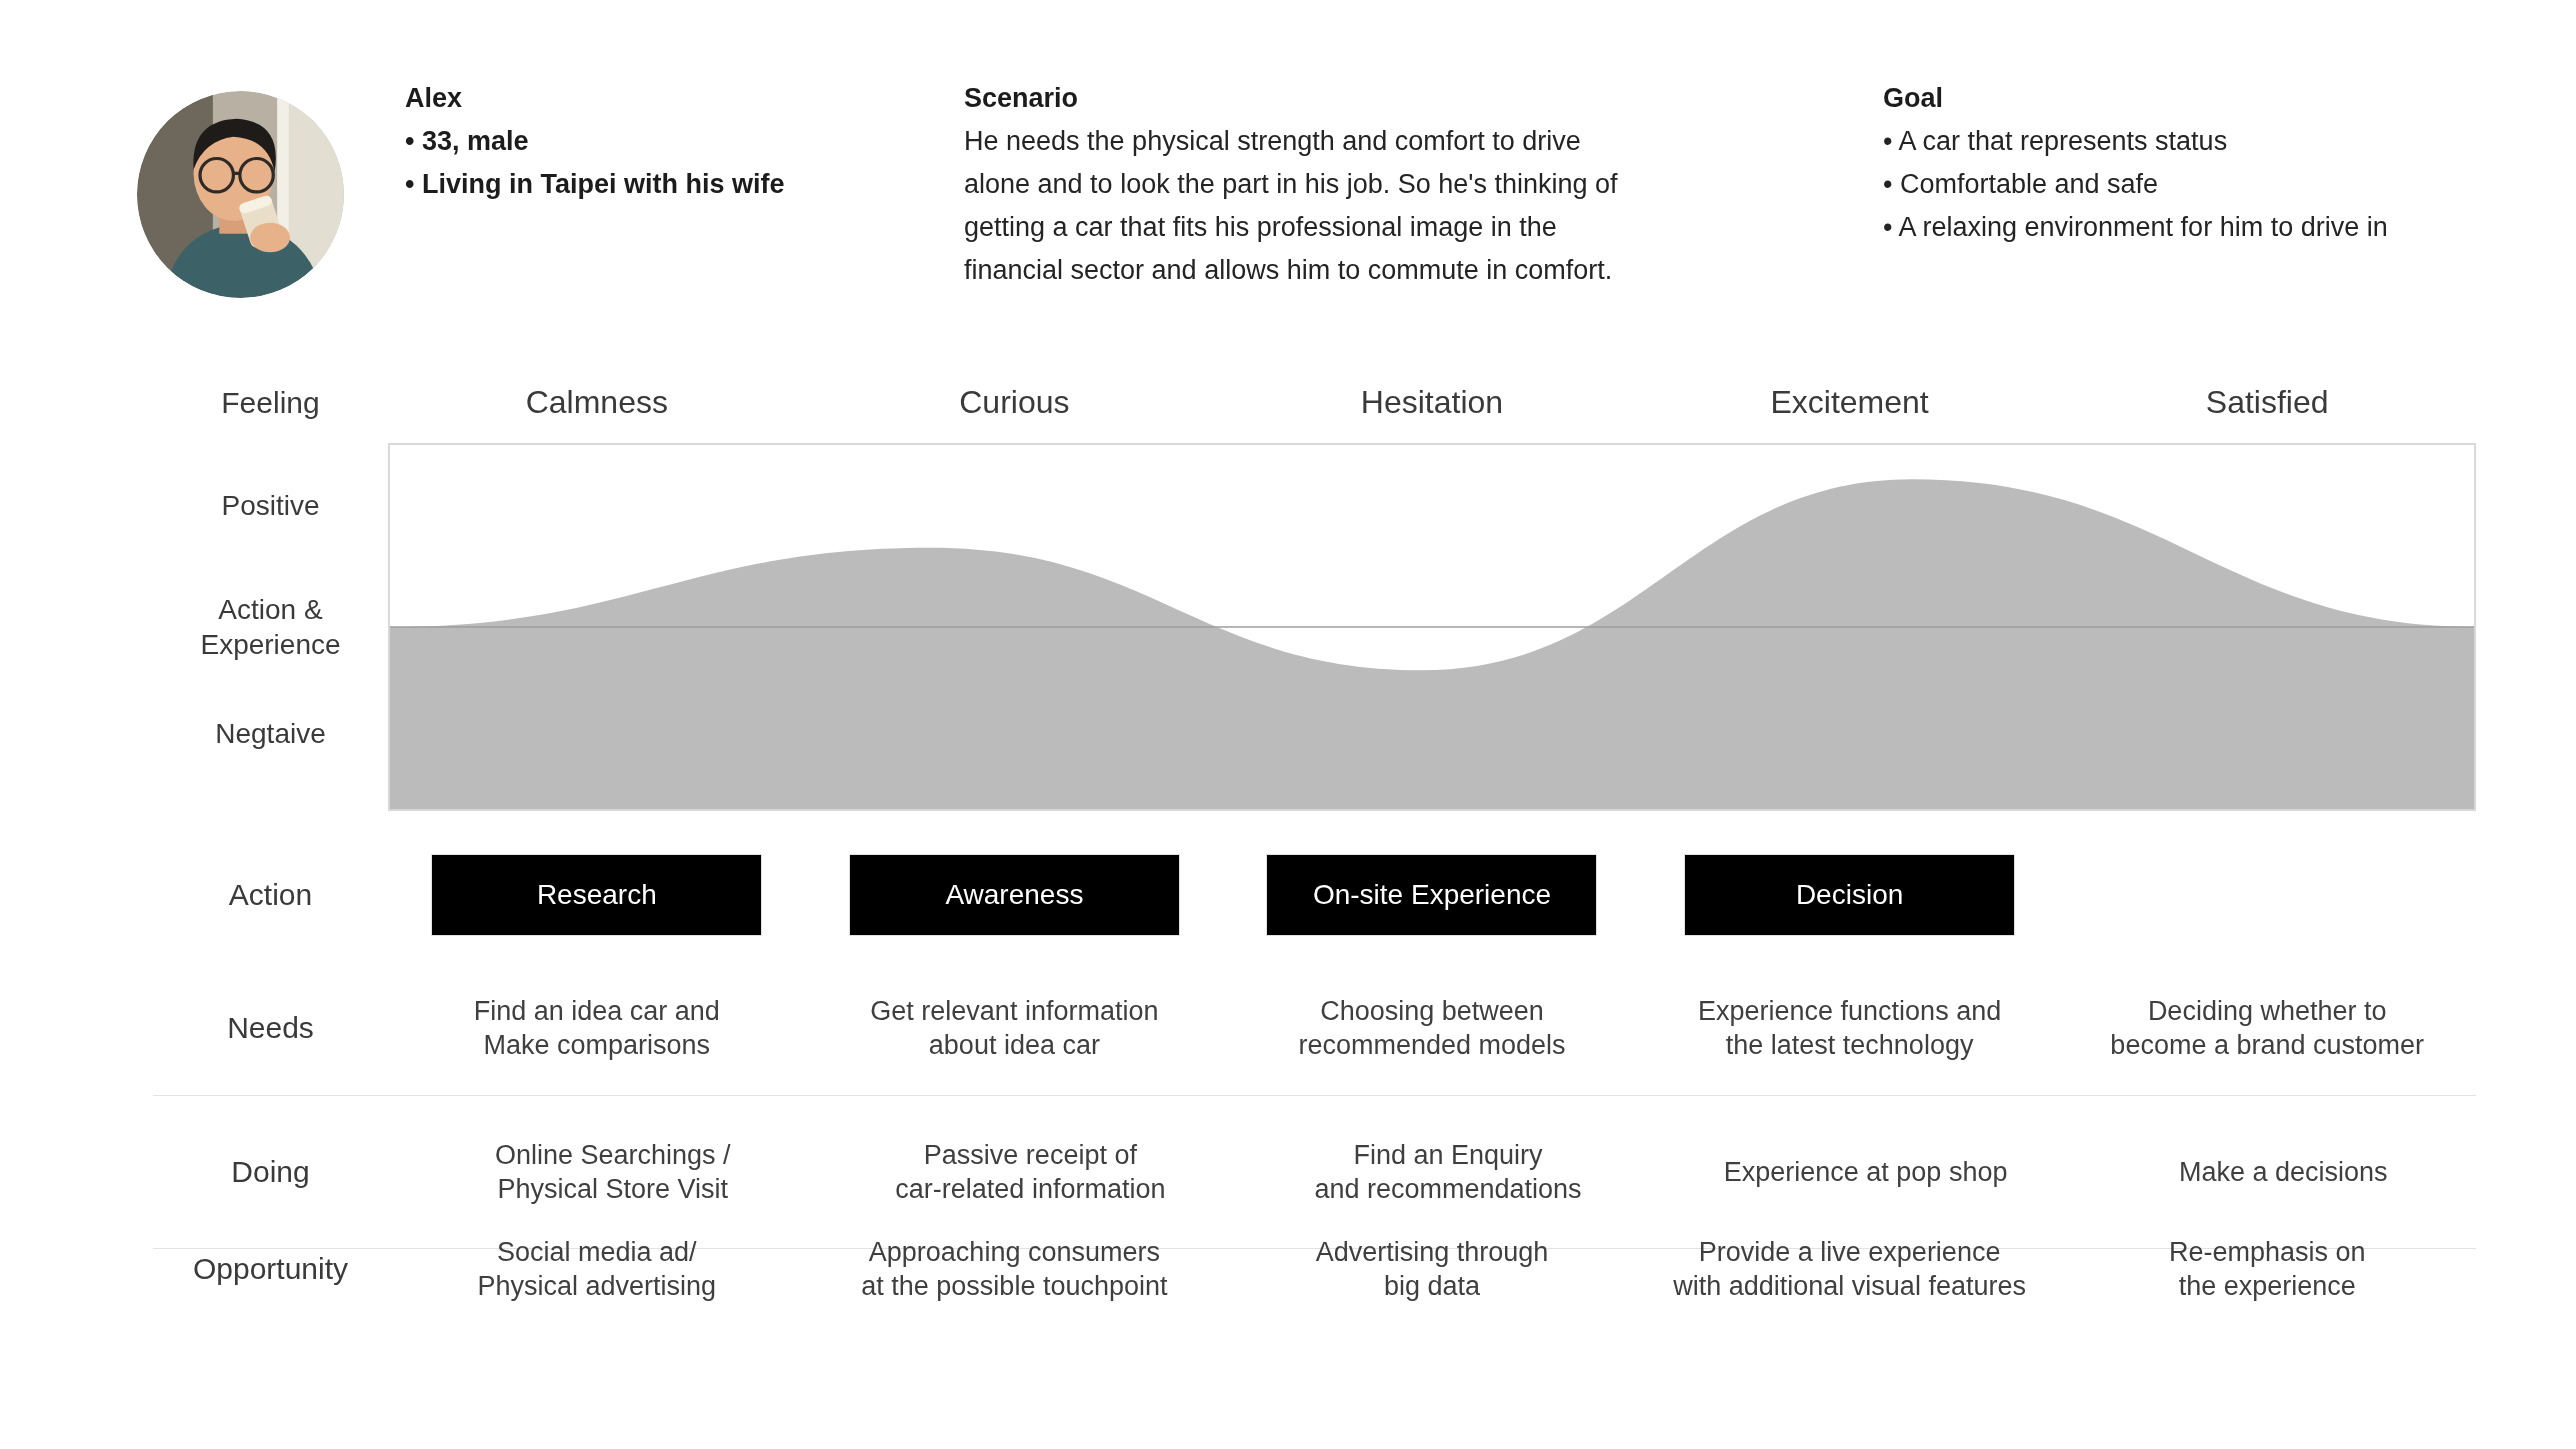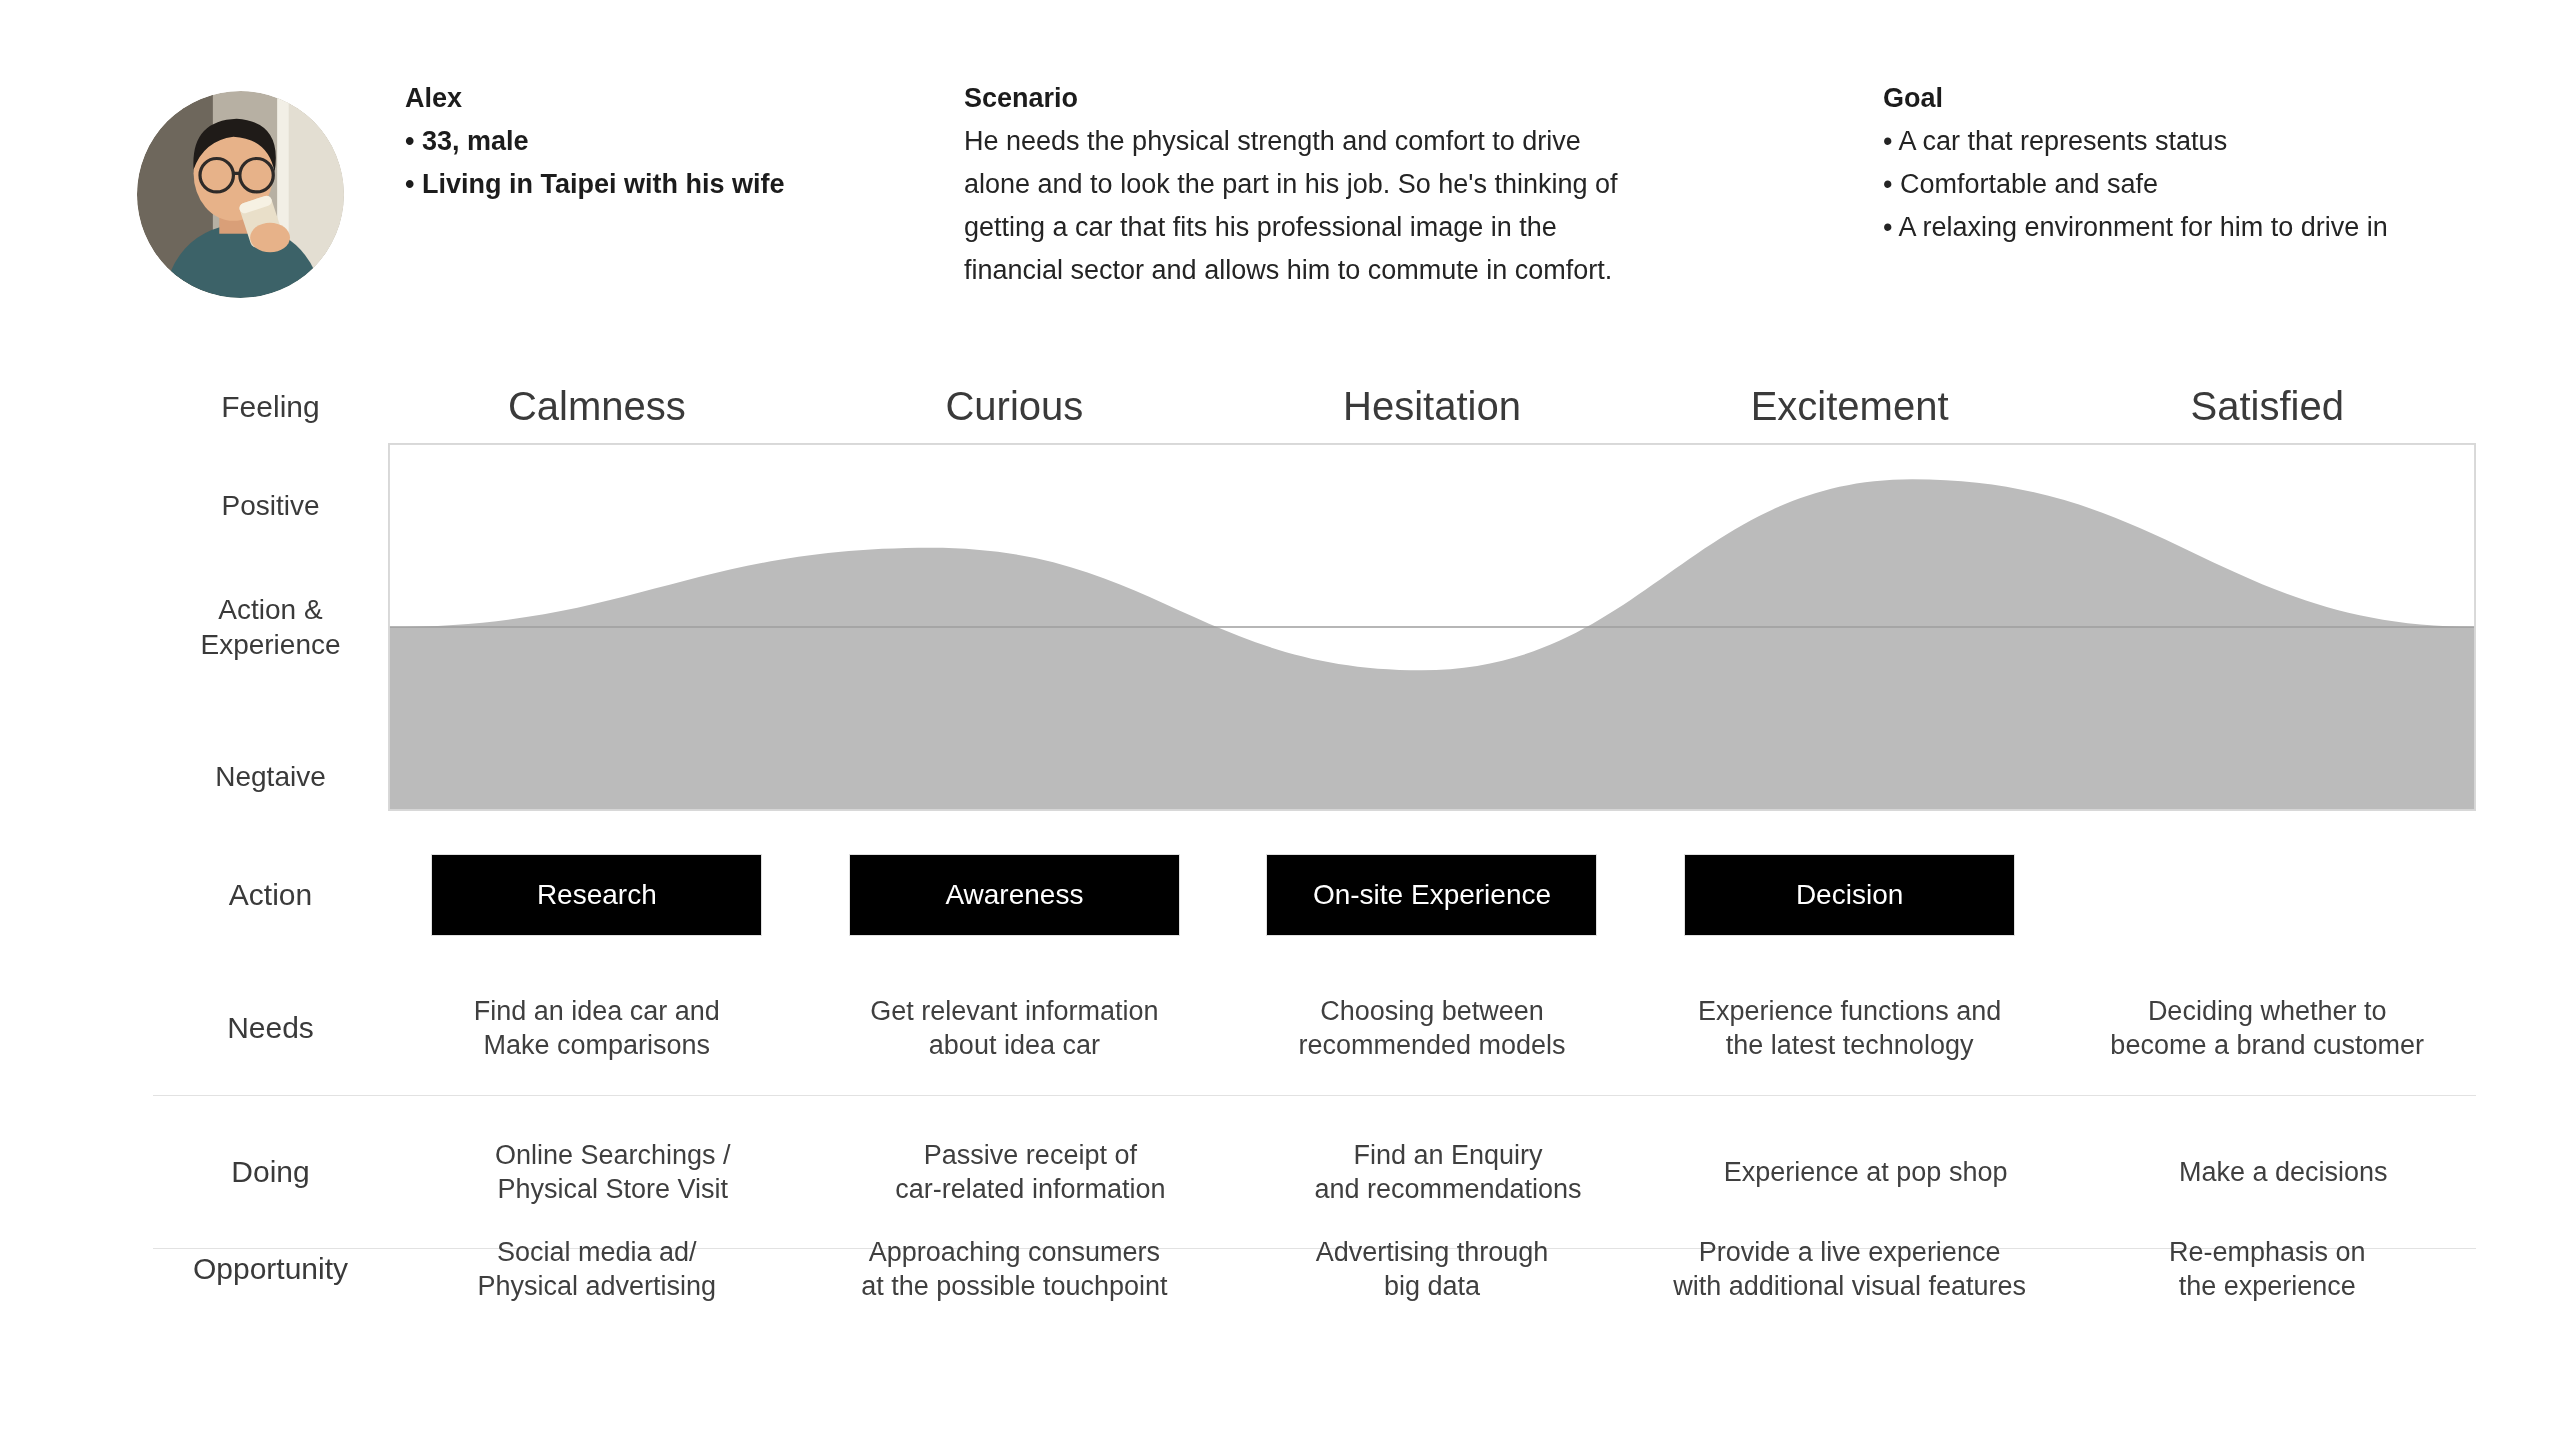--- a/index.html
+++ b/index.html
@@ -22,32 +22,32 @@
   .goal{position:absolute;left:1870px;top:77px;width:708px;font-size:27px;line-height:43px;color:#242424;}
   .goal .g-title{font-weight:700;color:#1c1c1c;}
   .goal .g-bullet{font-weight:400;}
 
   
   .jrow{
     position:absolute;left:140px;width:2323px;
     display:grid;grid-template-columns:235px repeat(5,1fr);align-items:center;
   }
   .row-label{font-size:30px;text-align:center;color:#3a3a3a;}
-  .head-cell{font-size:40px;text-align:center;color:#3a3a3a;}
+  .head-cell{font-size:32px;text-align:center;color:#3a3a3a;}
   .cell{font-size:27px;line-height:34px;text-align:center;color:#3f3f3f;white-space:pre-line;}
 
   .feelings-row{top:384px;height:36px;}
 
   
   .chart{position:absolute;left:375px;top:443px;width:2088px;height:368px;}
   .chart svg{display:block;width:100%;height:100%;}
   .axis-label{position:absolute;left:140px;width:235px;text-align:center;font-size:28px;color:#3a3a3a;line-height:35px;white-space:pre-line;}
   .axis-positive{top:488px;}
   .axis-mid{top:592px;}
-  .axis-negative{top:759px;}
+  .axis-negative{top:716px;}
 
   
   .phases-row{top:854px;height:82px;}
   .phase-box{
     width:331px;height:82px;margin:0 auto;background:#000000;color:#ffffff;
     display:flex;align-items:center;justify-content:center;font-size:28px;
     border:1.9px solid #e0e0e0;box-sizing:border-box;
   }
 
   

